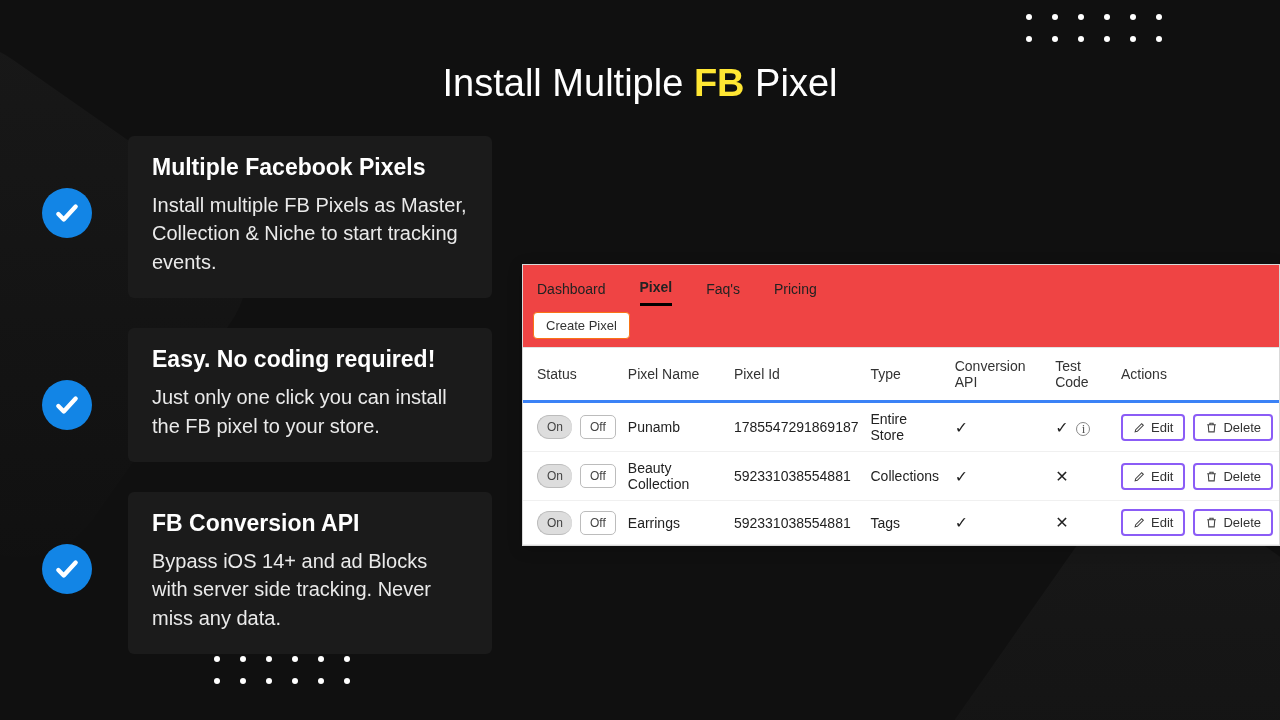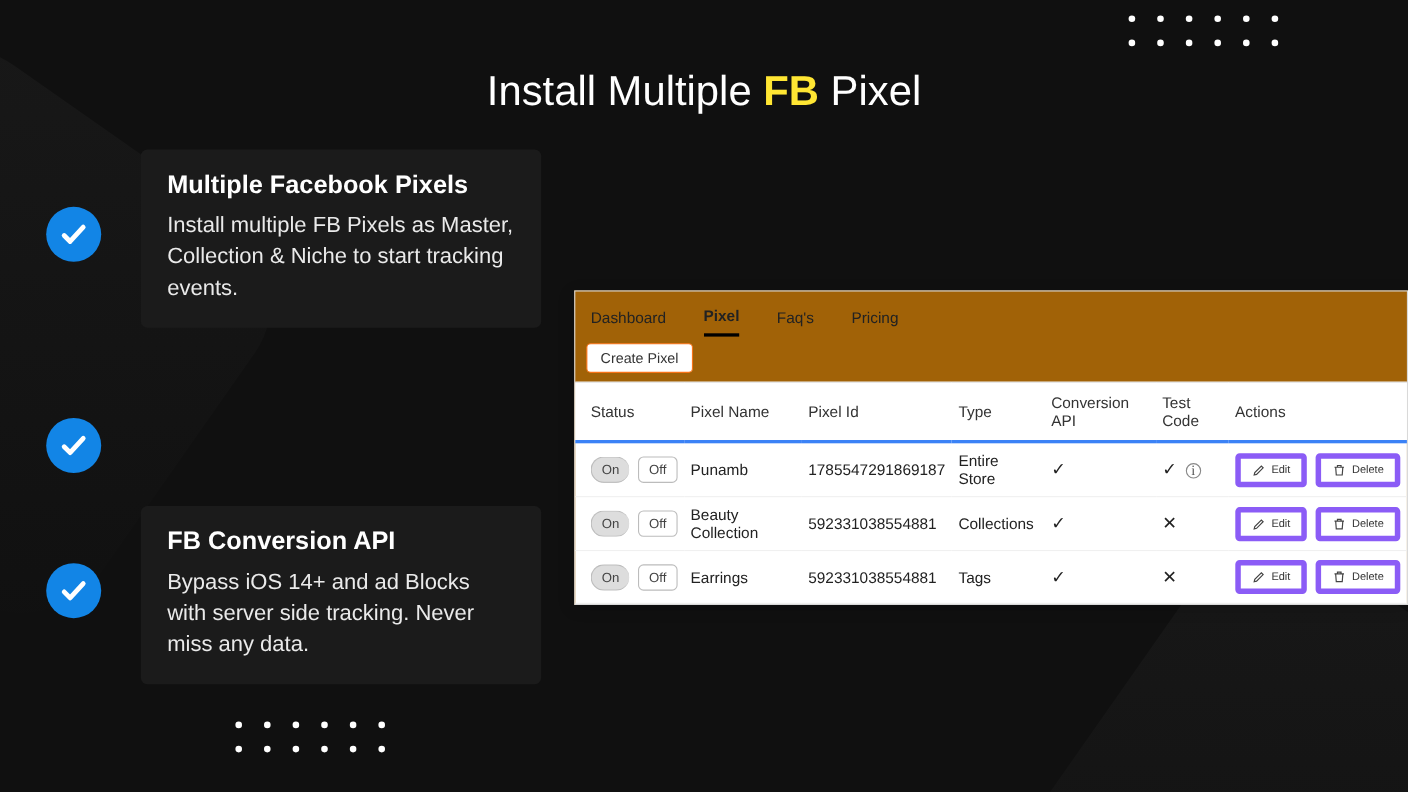--- a/index.html
+++ b/index.html
@@ -15,41 +15,41 @@
 .heading{position:absolute;top:62px;width:100%;text-align:center;color:#fff;font-size:38px;font-weight:400;}
 .heading .bold{font-weight:700;}
 .heading .yellow{color:#ffe633;font-weight:800;}
 .features{position:absolute;left:42px;top:136px;}
 .feature-row{display:flex;align-items:flex-start;margin-bottom:30px;}
 .check-badge{width:50px;height:50px;border-radius:50%;background:#1285e6;display:flex;align-items:center;justify-content:center;margin-right:36px;margin-top:52px;flex-shrink:0;}
 .check-badge svg{width:26px;height:26px;}
 .feature-card{background:#1b1b1b;border-radius:6px;padding:18px 24px 22px 24px;width:364px;color:#fff;}
 .feature-card h3{font-size:23px;font-weight:700;margin-bottom:10px;}
 .feature-card p{font-size:20px;line-height:1.42;font-weight:300;color:#eaeaea;}
-.panel{position:absolute;right:0;top:264px;width:758px;background:#a16207;border:1px solid #d9d9d9;box-shadow:0 3px 14px rgba(0,0,0,.2);}
+.panel{position:absolute;right:0;top:264px;width:758px;background:#ef4444;border:1px solid #d9d9d9;box-shadow:0 3px 14px rgba(0,0,0,.2);}
 .tabs{display:flex;align-items:center;padding:10px 14px 2px 14px;gap:34px;font-size:14px;color:#222;}
 .tab{cursor:pointer;padding:4px 0 8px 0;}
 .tab.active{font-weight:600;border-bottom:3px solid #000;}
 .create-row{padding:4px 10px 8px 10px;display:flex;}
 .create-btn{background:#fff;border:1px solid #f97316;border-radius:4px;padding:5px 12px;font-size:13px;color:#333;cursor:pointer;}
 .table{width:100%;background:#fff;border-top:1px solid #e2e2e2;border-collapse:collapse;font-size:14px;color:#222;}
 .table th{background:#fff;text-align:left;font-weight:400;font-size:14px;color:#333;padding:10px 6px;border-bottom:3px solid #3b82f6;}
 .table th:first-child{padding-left:14px;}
 .table td{padding:8px 6px;border-bottom:1px solid #f0f0f0;vertical-align:middle;}
 .table td:first-child{padding-left:14px;}
 .toggle{display:inline-flex;}
 .toggle span{border:1px solid #bcbcbc;padding:4px 9px;font-size:12px;color:#444;cursor:pointer;background:#fff;}
 .toggle span.on{background:#e8e8e8;border-radius:5px 0 0 5px;border-right:none;font-weight:500;}
 .toggle span.on.active{background:#ddd;border-radius:12px;}
 .toggle .on{border-radius:5px;margin-right:8px;}
 .toggle .off{border-radius:5px;}
 .checkmark,.xmark{font-size:16px;}
 .info-icon{display:inline-block;margin-left:4px;font-size:13px;border:1px solid #888;border-radius:50%;width:14px;height:14px;line-height:12px;text-align:center;font-family:serif;color:#555;}
 .actions{display:flex;gap:8px;}
-.action-btn{display:inline-flex;align-items:center;gap:5px;background:#fff;border:5px solid #8b5cf6;border-radius:4px;padding:4px 10px;font-size:10px;color:#333;cursor:pointer;text-align:center;}
+.action-btn{display:inline-flex;align-items:center;gap:5px;background:#fff;border:2px solid #8b5cf6;border-radius:4px;padding:4px 10px;font-size:13px;color:#333;cursor:pointer;text-align:center;}
 .ico{width:13px;height:13px;}
 </style>
 </head>
 <body>
 
 <div class="page">
 
   <div class="bg-shape bg1"></div>
   <div class="bg-shape bg2"></div>
 
@@ -96,20 +96,24 @@
         <div class="feature-card">
           <h3>Multiple Facebook Pixels</h3>
           <p>Install multiple FB Pixels as Master, Collection &amp; Niche to start tracking events.</p>
         </div>
       </div>
       <div class="feature-row">
         <div class="check-badge">
           <svg viewBox="0 0 24 24" fill="none" stroke="#fff" stroke-width="4" stroke-linecap="round" stroke-linejoin="round">
             <polyline points="4 13 9 18 20 6"></polyline>
           </svg>
+        </div>
+        <div class="feature-card">
+          <h3>Easy. No coding required!</h3>
+          <p>Just only one click you can install the FB pixel to your store.</p>
         </div>
       </div>
       <div class="feature-row">
         <div class="check-badge">
           <svg viewBox="0 0 24 24" fill="none" stroke="#fff" stroke-width="4" stroke-linecap="round" stroke-linejoin="round">
             <polyline points="4 13 9 18 20 6"></polyline>
           </svg>
         </div>
         <div class="feature-card">
           <h3>FB Conversion API</h3>

